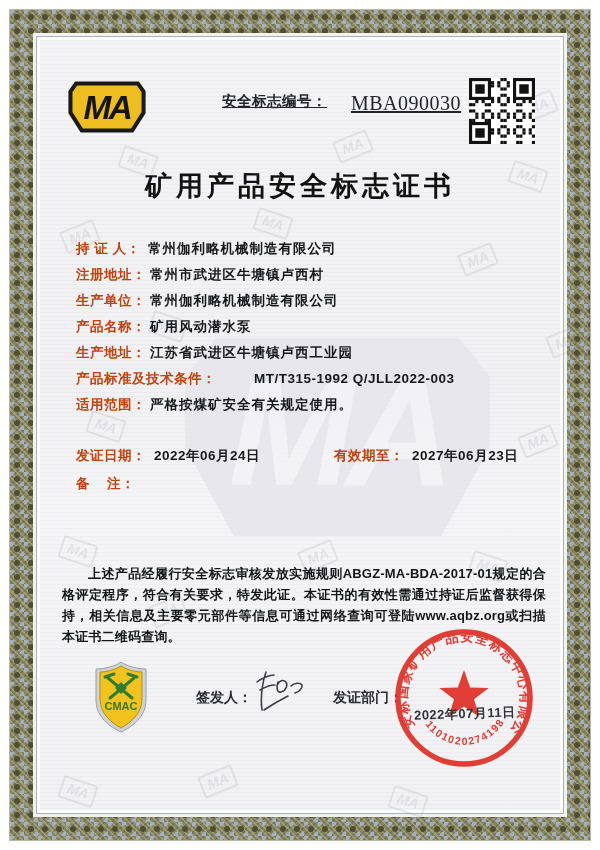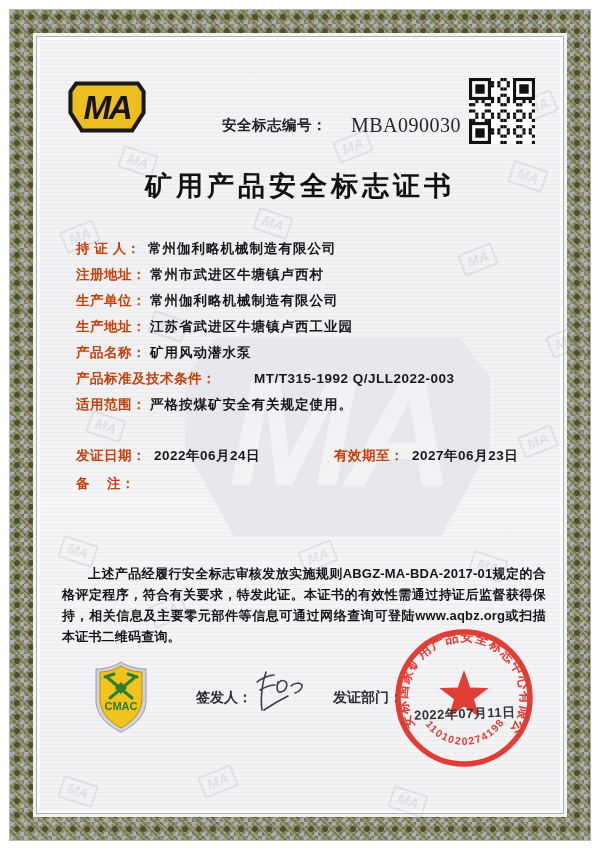--- a/index.html
+++ b/index.html
@@ -47,21 +47,21 @@
   }
   .wm-tile {
     position:absolute; width:36px; height:23px;
     border:2px solid rgba(130,136,148,.16); border-radius:2px;
     color:rgba(130,136,148,.16); font-weight:900; font-style:italic;
     font-size:14px; text-align:center; line-height:19px;
   }
 
   
   .ma-logo { position:absolute; left:68px; top:80px; width:78px; height:54px; }
-  .cert-no { position:absolute; left:222px; top:114px; font-size:14.5px; color:#23252a; display:flex; align-items:center; }
+  .cert-no { position:absolute; left:222px; top:92px; font-size:14.5px; color:#23252a; display:flex; align-items:flex-start;text-decoration:underline; }
   .cert-no .lbl { font-weight:700; letter-spacing:.5px; }
   .cert-no .val { font-family:"Liberation Serif", serif; font-size:20px; margin-left:24px; letter-spacing:.5px; }
   .qr { position:absolute; left:469px; top:78px; width:66px; height:66px; background:#fff; }
 
   
   .title {
     position:absolute; left:0; right:0; top:168px; text-align:center;
     font-size:27px; font-weight:900; color:#111; letter-spacing:4px;
   }
 
@@ -254,26 +254,26 @@
     </div>
   <div class="frow">
       <span class="flabel">注册地址：</span>
       <span class="fvalue">常州市武进区牛塘镇卢西村</span>
     </div>
   <div class="frow">
       <span class="flabel">生产单位：</span>
       <span class="fvalue">常州伽利略机械制造有限公司</span>
     </div>
   <div class="frow">
+      <span class="flabel">产品名称：</span>
+      <span class="fvalue">矿用风动潜水泵</span>
+    </div>
+  <div class="frow">
       <span class="flabel">生产地址：</span>
       <span class="fvalue">江苏省武进区牛塘镇卢西工业园</span>
-    </div>
-  <div class="frow">
-      <span class="flabel">产品名称：</span>
-      <span class="fvalue">矿用风动潜水泵</span>
     </div>
   <div class="frow std">
       <span class="flabel">产品标准及技术条件：</span>
       <span class="fvalue">MT/T315-1992 Q/JLL2022-003</span>
     </div>
   <div class="frow scope">
       <span class="flabel">适用范围：</span>
       <span class="fvalue">严格按煤矿安全有关规定使用。</span>
     </div>
 </div>

